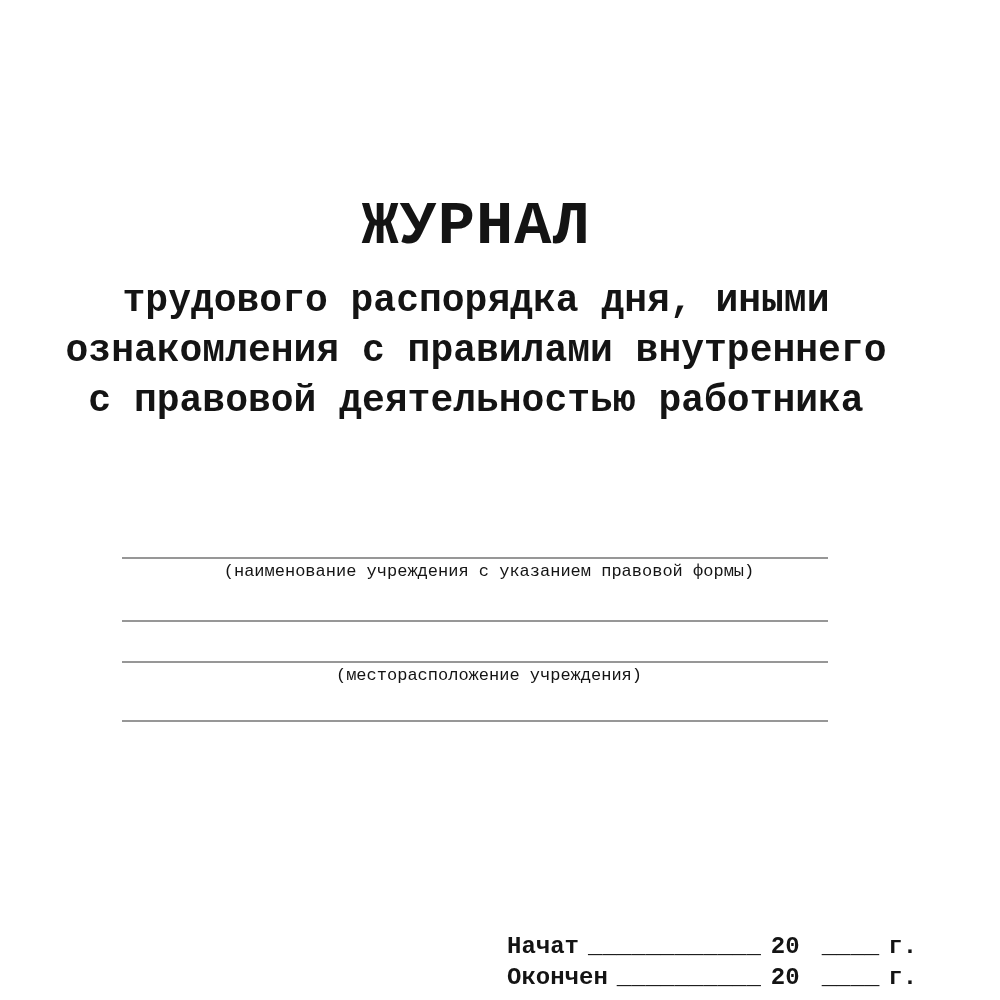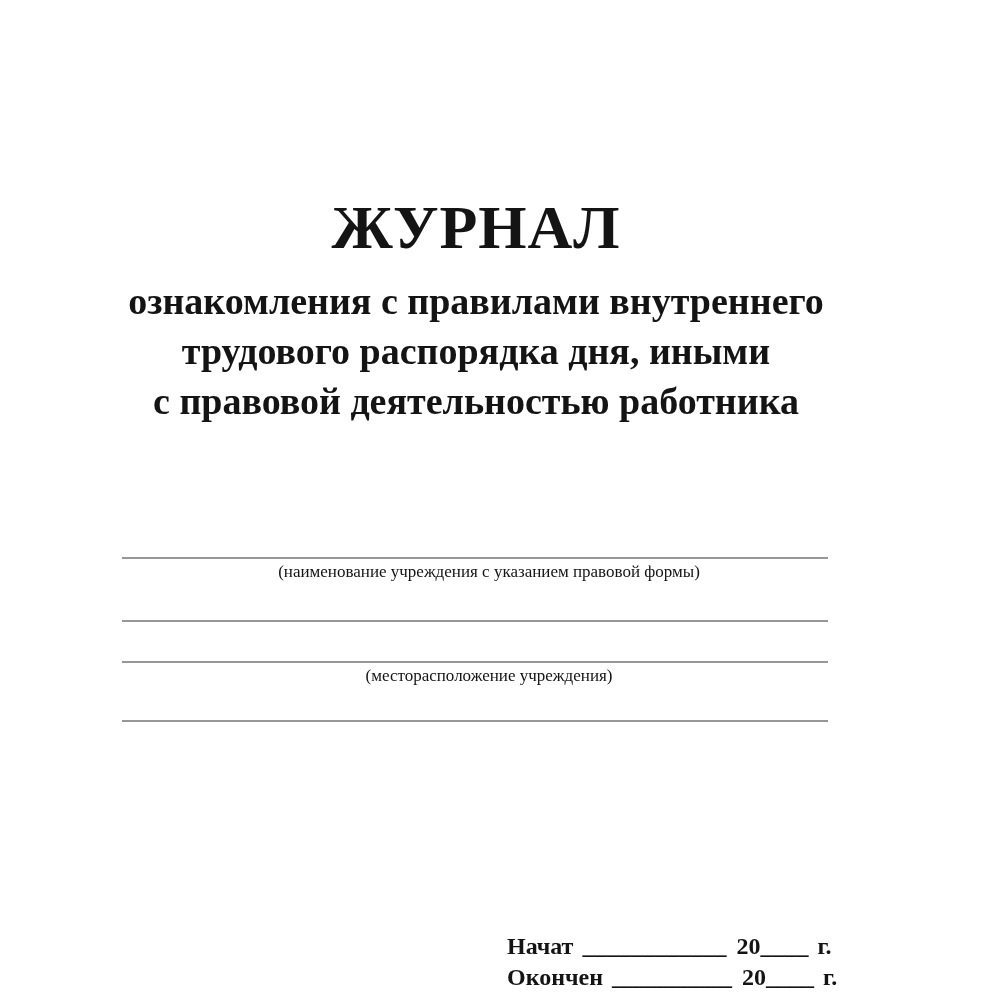--- a/index.html
+++ b/index.html
@@ -7,21 +7,21 @@
     --text: #141414;
     --rule: #979797;
   }
   * { margin: 0; padding: 0; box-sizing: border-box; }
   html, body { background: var(--bg); }
   .page {
     position: relative;
     width: 1000px;
     height: 1000px;
     background: var(--bg);
-    font-family: Liberation Serif, serif;
+    font-family: Liberation Mono, monospace;
     color: var(--text);
     overflow: hidden;
   }
   .title {
     position: absolute;
     top: 193px;
     left: 0;
     width: 952px;
     text-align: center;
     font-size: 62px;
@@ -68,33 +68,33 @@
     top: 931px;
     font-size: 24px;
     font-weight: bold;
     line-height: 31px;
     white-space: nowrap;
   }
   .date-row { display: block; }
   .dr-label { margin-right: 9px; }
   .dr-blank { margin-right: 10px; letter-spacing: 0; }
   .dr-year { }
-  .dr-yearblank { margin-right: 9px; }
+  .dr-yearblank { margin-right: 9px; margin-left: 22px; }
   .dr-suffix { }
 </style>
 </head>
 <body>
 
 <div class="page">
 
   <div class="title">ЖУРНАЛ</div>
 
   <div class="subtitle">
+    <div>трудового распорядка дня, иными</div>
     <div>ознакомления с правилами внутреннего</div>
-    <div>трудового распорядка дня, иными</div>
     <div>с правовой деятельностью работника</div>
   </div>
 
   <div class="blank-rule rule-1"></div>
 
   <div class="rule-caption caption-1">(наименование учреждения с указанием правовой формы)</div>
 
   <div class="blank-rule rule-2"></div>
 
   <div class="blank-rule rule-3"></div>

